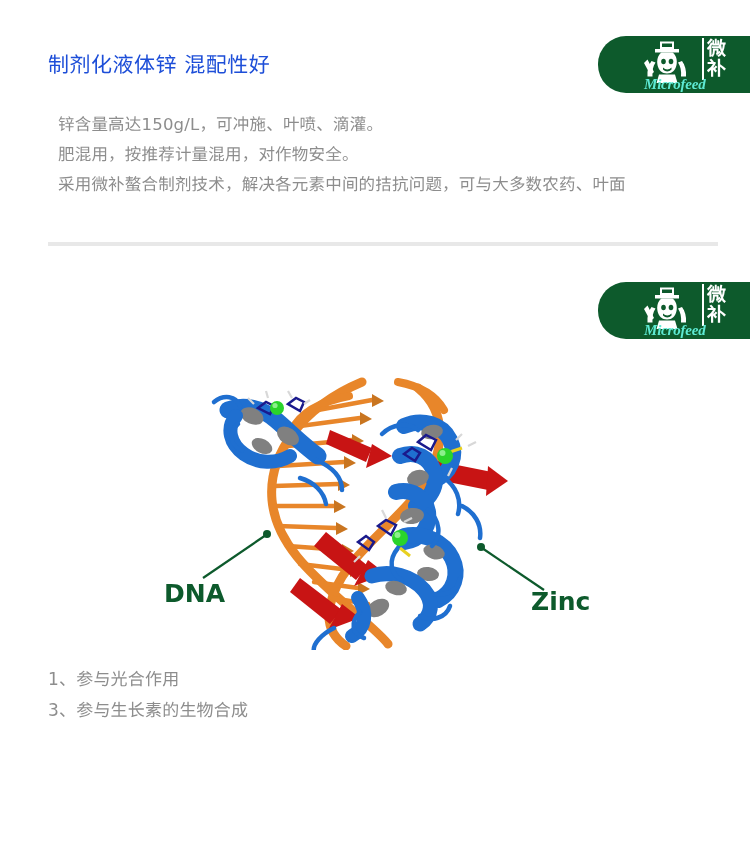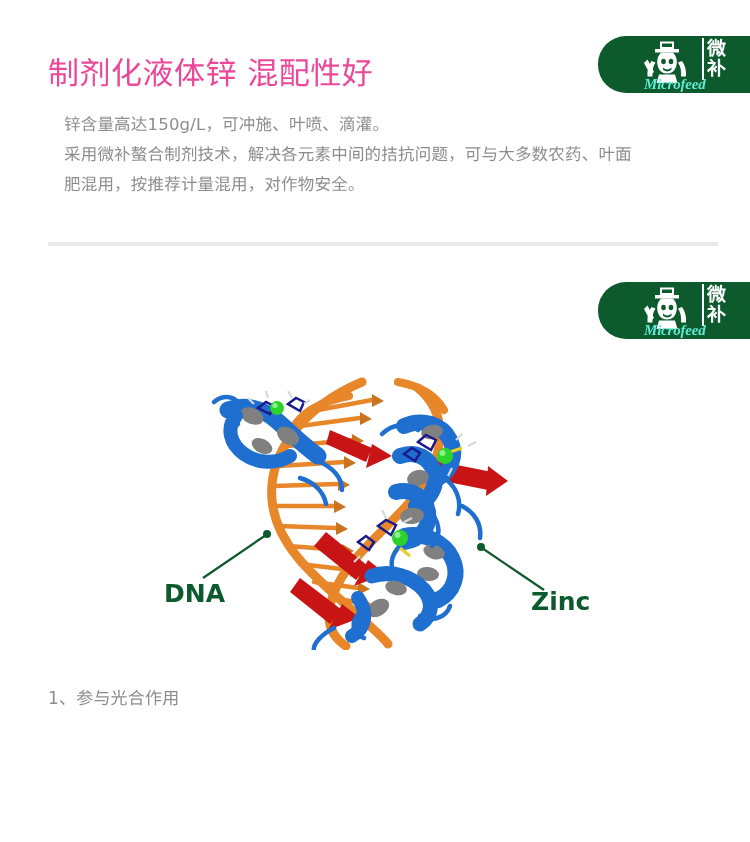--- a/index.html
+++ b/index.html
@@ -75,31 +75,31 @@
     font-weight: 700;
     font-size: 15px;
     letter-spacing: -0.2px;
     white-space: nowrap;
   }
 
   
   .section-title {
     position: absolute;
     left: 48px;
-    color: #ec4899;
-    font-family: "DejaVu Sans", "Liberation Sans", sans-serif;
-    font-size: 31px;
+    color: #1d4ed8;
+    font-family: "DejaVu Sans", "Liberation Sans", sans-serif;
+    font-size: 21px;
     font-weight: 500;
     letter-spacing: 0.5px;
     white-space: nowrap;
   }
 
   .section-body {
     position: absolute;
-    left: 64px;
+    left: 58px;
     width: 625px;
     color: #8d8d8d;
     font-family: "DejaVu Sans", "Liberation Sans", sans-serif;
     font-size: 16.5px;
     line-height: 30px;
     letter-spacing: 0.2px;
   }
   .section-body p { margin: 0; }
 
   .divider {
@@ -136,21 +136,20 @@
     padding: 0;
     list-style: none;
   }
   .benefit-list li {
     color: #8d8d8d;
     font-family: "DejaVu Sans", "Liberation Sans", sans-serif;
     font-size: 17px;
     line-height: 30.5px;
     letter-spacing: 0.2px;
     white-space: nowrap;
-    margin-top: 19px;
   }
   .li-num { display: inline; }
   .li-text { display: inline; }
 </style>
 </head>
 <body>
 
 <div class="page">
 
   <div class="brand-badge" style="top:36px;">
@@ -177,22 +176,22 @@
         <span>补</span>
       </div>
       <div class="badge-wordmark">Microfeed</div>
     </div>
   </div>
 
   <div class="section-title" style="top:48px;">制剂化液体锌  混配性好</div>
 
   <div class="section-body" style="top:110px;">
     <p>锌含量高达150g/L，可冲施、叶喷、滴灌。</p>
+    <p>肥混用，按推荐计量混用，对作物安全。</p>
     <p>采用微补螯合制剂技术，解决各元素中间的拮抗问题，可与大多数农药、叶面</p>
-    <p>肥混用，按推荐计量混用，对作物安全。</p>
   </div>
 
   <div class="divider" style="top:242px;"></div>
 
   <div class="brand-badge" style="top:282px;">
     <div class="badge-inner">
       <svg class="badge-figure" viewBox="0 0 58 44">
         <g fill="#ffffff">
           <path d="M17 10 L41 10 L41 13.5 L17 13.5 Z"></path>
           <path d="M22 2.5 L36 2.5 L36 10 L22 10 Z"></path>
@@ -364,15 +363,18 @@
       </g>
       <circle cx="481" cy="187" r="4" fill="#0d5a2c"></circle>
       <text class="fig-label" x="531" y="250">Zinc</text>
     </svg>
   </div>
 
   <ul class="benefit-list">
     <li>
       <span class="li-num">1、</span><span class="li-text">参与光合作用</span>
     </li>
+    <li>
+      <span class="li-num">3、</span><span class="li-text">参与生长素的生物合成</span>
+    </li>
   </ul>
 
 </div>
 
 </body></html>

